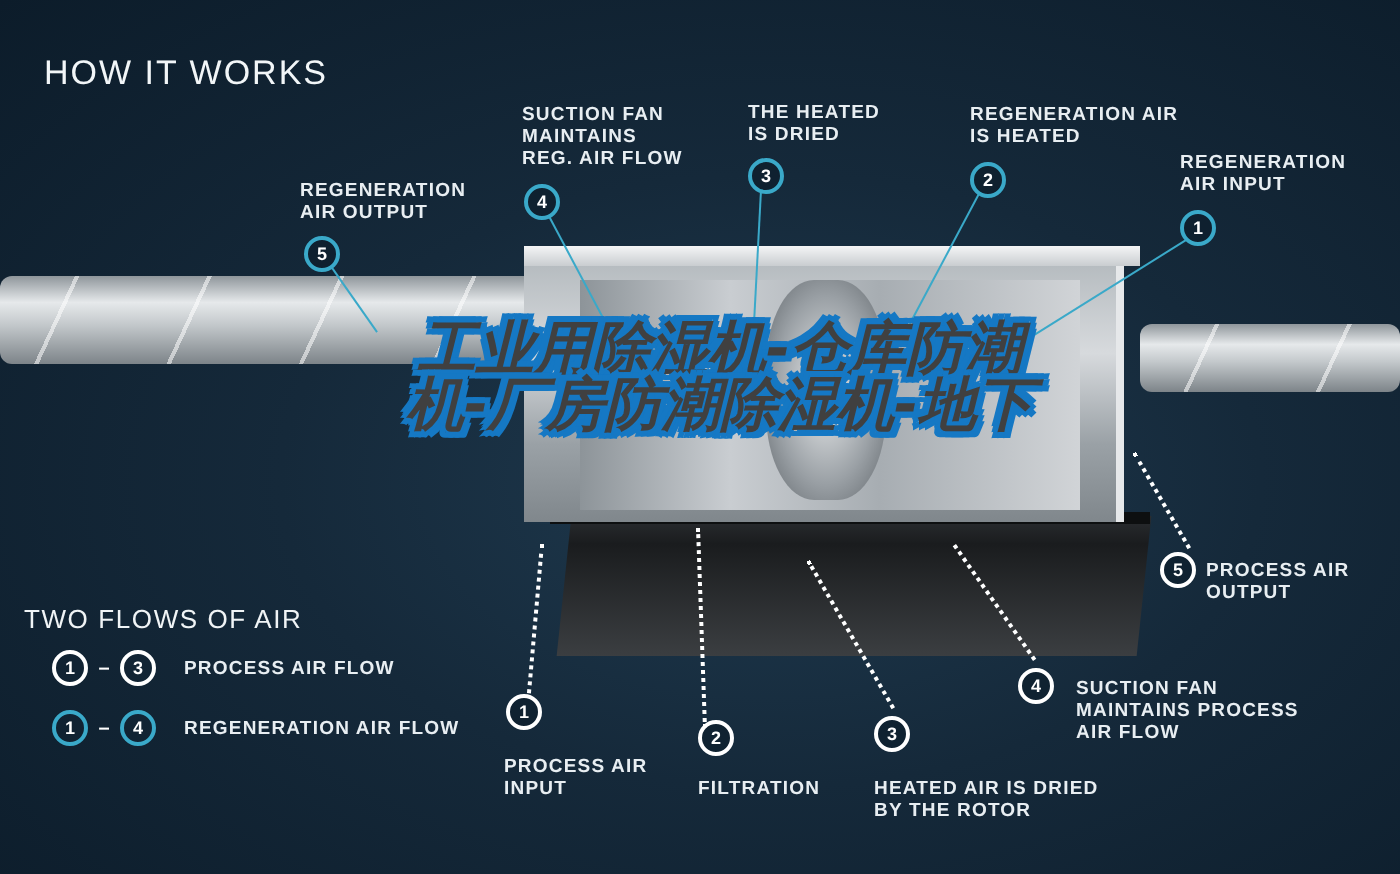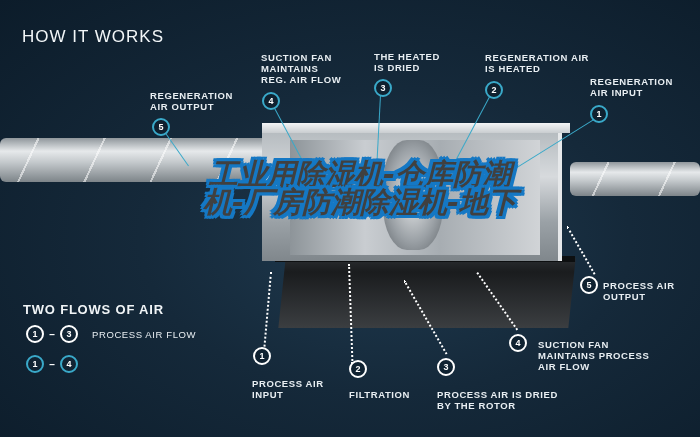--- a/index.html
+++ b/index.html
@@ -80,31 +80,31 @@
     font-size: 29px; line-height: 28px; font-style: italic;
     color: #404040; letter-spacing: 0px;
     text-shadow:
       -3px -3px 0 #1578c4, 3px -3px 0 #1578c4, -3px 3px 0 #1578c4, 3px 3px 0 #1578c4,
       0 -3px 0 #1578c4, 0 3px 0 #1578c4, -3px 0 0 #1578c4, 3px 0 0 #1578c4,
       -2px -2px 0 #1578c4, 2px 2px 0 #1578c4;
   }
   .banner span { display: block; }
 
   .legend-title {
-    left: 23px; top: 302px; font-size: 13px; letter-spacing: 0.8px; font-weight: 700; color: #f0f4f6;
+    left: 12px; top: 302px; font-size: 13px; letter-spacing: 0.8px; font-weight: 400; color: #f0f4f6;
   }
   .legend-row { position: absolute; left: 26px; display: flex; align-items: center; }
   .legend-row .c {
     width: 18px; height: 18px; border-radius: 50%; border: 2px solid #fff;
     display: flex; align-items: center; justify-content: center;
     font-size: 9px; font-weight: 700;
   }
   .legend-row.regen .c { border-color: #3aa9c9; }
   .legend-row .dash { width: 16px; text-align: center; font-size: 10px; font-weight: 700; }
-  .legend-row .txt { margin-left: 14px; font-size: 9.5px; font-weight: 400; letter-spacing: 0.6px; color: #e8eef2; }
+  .legend-row .txt { margin-left: 14px; font-size: 9.5px; font-weight: 700; letter-spacing: 0.6px; color: #e8eef2; }
 </style>
 </head>
 <body>
 
 <div class="abs title">HOW IT WORKS</div>
 
 <div>
   <div class="duct" style="left:0; top:138px; width:280px;"></div>
   <div class="duct" style="left:570px; top:162px; width:130px; height:34px;"></div>
   <div class="abs machine-base"></div>
@@ -154,21 +154,21 @@
 </div>
 
 <div class="circle" style="left:253px; top:347px;">1</div>
 <div class="label" style="left:252px; top:378px;">PROCESS AIR
 INPUT</div>
 
 <div class="circle" style="left:349px; top:360px;">2</div>
 <div class="label" style="left:349px; top:389px;">FILTRATION</div>
 
 <div class="circle" style="left:437px; top:358px;">3</div>
-<div class="label" style="left:437px; top:389px;">PROCESS AIR IS DRIED
+<div class="label" style="left:437px; top:389px;">HEATED AIR IS DRIED
 BY THE ROTOR</div>
 
 <div class="circle" style="left:509px; top:334px;">4</div>
 <div class="label" style="left:538px; top:339px;">SUCTION FAN
 MAINTAINS PROCESS
 AIR FLOW</div>
 
 <div class="circle" style="left:580px; top:276px;">5</div>
 <div class="label" style="left:603px; top:280px;">PROCESS AIR
 OUTPUT</div>
@@ -179,13 +179,14 @@
   <div class="c">1</div>
   <div class="dash">–</div>
   <div class="c">3</div>
   <div class="txt">PROCESS AIR FLOW</div>
 </div>
 
 <div class="legend-row regen" style="top:355px;">
   <div class="c">1</div>
   <div class="dash">–</div>
   <div class="c">4</div>
+  <div class="txt">REGENERATION AIR FLOW</div>
 </div>
 
 </body></html>

